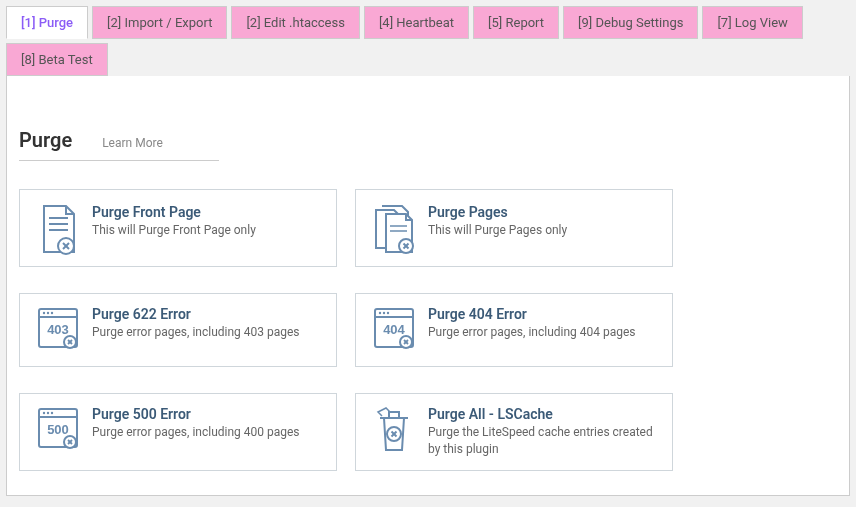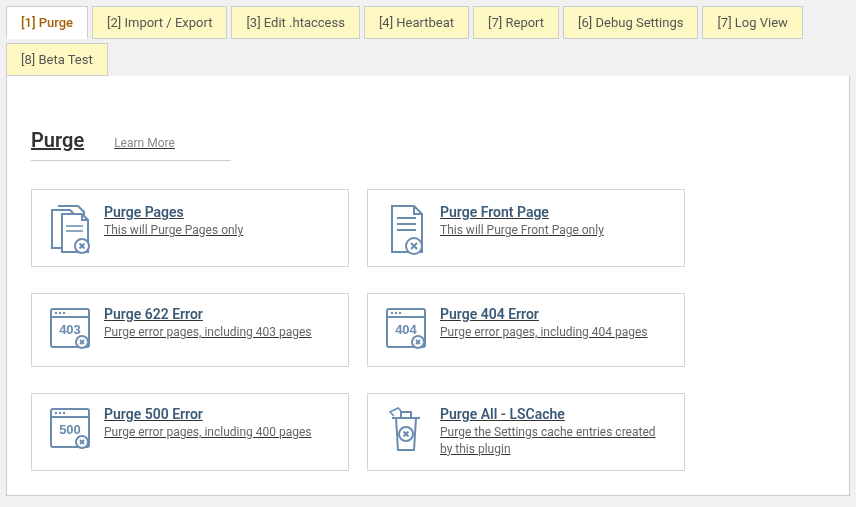--- a/index.html
+++ b/index.html
@@ -15,38 +15,37 @@
       display: flex;
       flex-wrap: wrap;
       padding: 6px 6px 0 6px;
       gap: 4px;
       background: #f1f1f1;
     }
     .tab {
       padding: 8px 14px;
       font-size: 13px;
       color: #555;
-      background: #fef9c3;
+      background: #f9a8d4;
       border: 1px solid #ccc;
       cursor: pointer;
     }
     .tab.active {
       background: #fff;
       border-bottom: 1px solid #fff;
       font-weight: 500;
-      color: #a16207;
+      color: #8b5cf6;
     }
     .content {
       background: #fff;
       margin: 0 6px;
       border: 1px solid #ccc;
       border-top: none;
-      padding: 30px 24px;
+      padding: 30px 12px;
       height: 420px;
-      text-decoration: underline;
     }
     .header {
       display: flex;
       align-items: baseline;
       border-bottom: 1px solid #ccc;
       padding-bottom: 8px;
       margin-bottom: 28px;
       width: 200px;
       gap: 30px;
     }
@@ -93,35 +92,54 @@
       line-height: 1.4;
     }
     svg { display: block; }
   </style>
 </head>
 <body>
 
 <div class="tabs">
   <div class="tab active">[1] Purge</div>
   <div class="tab">[2] Import / Export</div>
-  <div class="tab">[3] Edit .htaccess</div>
+  <div class="tab">[2] Edit .htaccess</div>
   <div class="tab">[4] Heartbeat</div>
-  <div class="tab">[7] Report</div>
-  <div class="tab">[6] Debug Settings</div>
+  <div class="tab">[5] Report</div>
+  <div class="tab">[9] Debug Settings</div>
   <div class="tab">[7] Log View</div>
   <div class="tab">[8] Beta Test</div>
 </div>
 
 <div class="content">
   <div class="header">
     <h2>Purge</h2>
     <span class="learn-more">Learn More</span>
   </div>
 
   <div class="cards">
+
+    <div class="card">
+      <span class="icon">
+        <svg width="42" height="52" viewBox="0 0 42 52">
+          <path d="M8 2 H30 L38 10 V48 H8 Z" fill="none" stroke="#6a8caf" stroke-width="2"></path>
+          <path d="M30 2 V10 H38" fill="none" stroke="#6a8caf" stroke-width="2"></path>
+          <line x1="13" y1="14" x2="32" y2="14" stroke="#6a8caf" stroke-width="2"></line>
+          <line x1="13" y1="20" x2="32" y2="20" stroke="#6a8caf" stroke-width="2"></line>
+          <line x1="13" y1="26" x2="32" y2="26" stroke="#6a8caf" stroke-width="2"></line>
+          <circle cx="30" cy="42" r="8" fill="#fff" stroke="#6a8caf" stroke-width="2"></circle>
+          <line x1="27" y1="39" x2="33" y2="45" stroke="#6a8caf" stroke-width="2"></line>
+          <line x1="33" y1="39" x2="27" y2="45" stroke="#6a8caf" stroke-width="2"></line>
+        </svg>
+      </span>
+      <div>
+        <div class="card-title">Purge Front Page</div>
+        <div class="card-desc">This will Purge Front Page only</div>
+      </div>
+    </div>
 
     <div class="card">
       <span class="icon">
         <svg width="48" height="52" viewBox="0 0 48 52">
           <path d="M4 6 H22 L28 12 V44 H4 Z" fill="none" stroke="#6a8caf" stroke-width="2"></path>
           <path d="M10 2 H30 L36 8 V40" fill="none" stroke="#6a8caf" stroke-width="2"></path>
           <path d="M14 10 H34 L40 16 V48 H14 Z" fill="#fff" stroke="#6a8caf" stroke-width="2"></path>
           <path d="M34 10 V16 H40" fill="none" stroke="#6a8caf" stroke-width="2"></path>
           <line x1="18" y1="22" x2="35" y2="22" stroke="#6a8caf" stroke-width="1.5"></line>
           <line x1="18" y1="27" x2="35" y2="27" stroke="#6a8caf" stroke-width="1.5"></line>
@@ -129,39 +147,20 @@
           <line x1="31.5" y1="39.5" x2="36.5" y2="44.5" stroke="#6a8caf" stroke-width="2"></line>
           <line x1="36.5" y1="39.5" x2="31.5" y2="44.5" stroke="#6a8caf" stroke-width="2"></line>
         </svg>
       </span>
       <div>
         <div class="card-title">Purge Pages</div>
         <div class="card-desc">This will Purge Pages only</div>
       </div>
     </div>
 
-    <div class="card">
-      <span class="icon">
-        <svg width="42" height="52" viewBox="0 0 42 52">
-          <path d="M8 2 H30 L38 10 V48 H8 Z" fill="none" stroke="#6a8caf" stroke-width="2"></path>
-          <path d="M30 2 V10 H38" fill="none" stroke="#6a8caf" stroke-width="2"></path>
-          <line x1="13" y1="14" x2="32" y2="14" stroke="#6a8caf" stroke-width="2"></line>
-          <line x1="13" y1="20" x2="32" y2="20" stroke="#6a8caf" stroke-width="2"></line>
-          <line x1="13" y1="26" x2="32" y2="26" stroke="#6a8caf" stroke-width="2"></line>
-          <circle cx="30" cy="42" r="8" fill="#fff" stroke="#6a8caf" stroke-width="2"></circle>
-          <line x1="27" y1="39" x2="33" y2="45" stroke="#6a8caf" stroke-width="2"></line>
-          <line x1="33" y1="39" x2="27" y2="45" stroke="#6a8caf" stroke-width="2"></line>
-        </svg>
-      </span>
-      <div>
-        <div class="card-title">Purge Front Page</div>
-        <div class="card-desc">This will Purge Front Page only</div>
-      </div>
-    </div>
-
     <div class="card smaller">
       <span class="icon">
         <svg width="44" height="44" viewBox="0 0 44 44">
           <rect x="3" y="3" width="38" height="38" rx="2" fill="none" stroke="#6a8caf" stroke-width="2"></rect>
           <line x1="3" y1="11" x2="41" y2="11" stroke="#6a8caf" stroke-width="2"></line>
           <circle cx="8" cy="7" r="1.2" fill="#6a8caf"></circle>
             <circle cx="12" cy="7" r="1.2" fill="#6a8caf"></circle>
             <circle cx="16" cy="7" r="1.2" fill="#6a8caf"></circle>
           <text x="22" y="28" text-anchor="middle" font-size="13" font-weight="600" fill="#6a8caf" font-family="sans-serif">403</text>
           <circle cx="34" cy="36" r="6" fill="#fff" stroke="#6a8caf" stroke-width="2"></circle>
@@ -222,18 +221,18 @@
           <line x1="8" y1="12" x2="36" y2="12" stroke="#6a8caf" stroke-width="2"></line>
           <rect x="17" y="6" width="10" height="6" fill="none" stroke="#6a8caf" stroke-width="2"></rect>
           <path d="M10 10 L6 6 L14 2 L18 6" fill="none" stroke="#6a8caf" stroke-width="1.5"></path>
           <circle cx="22" cy="28" r="7" fill="none" stroke="#6a8caf" stroke-width="2"></circle>
           <line x1="19.5" y1="25.5" x2="24.5" y2="30.5" stroke="#6a8caf" stroke-width="2"></line>
           <line x1="24.5" y1="25.5" x2="19.5" y2="30.5" stroke="#6a8caf" stroke-width="2"></line>
         </svg>
       </span>
       <div>
         <div class="card-title">Purge All - LSCache</div>
-        <div class="card-desc">Purge the Settings cache entries created by this plugin</div>
+        <div class="card-desc">Purge the LiteSpeed cache entries created by this plugin</div>
       </div>
     </div>
 
   </div>
 </div>
 
 </body></html>

